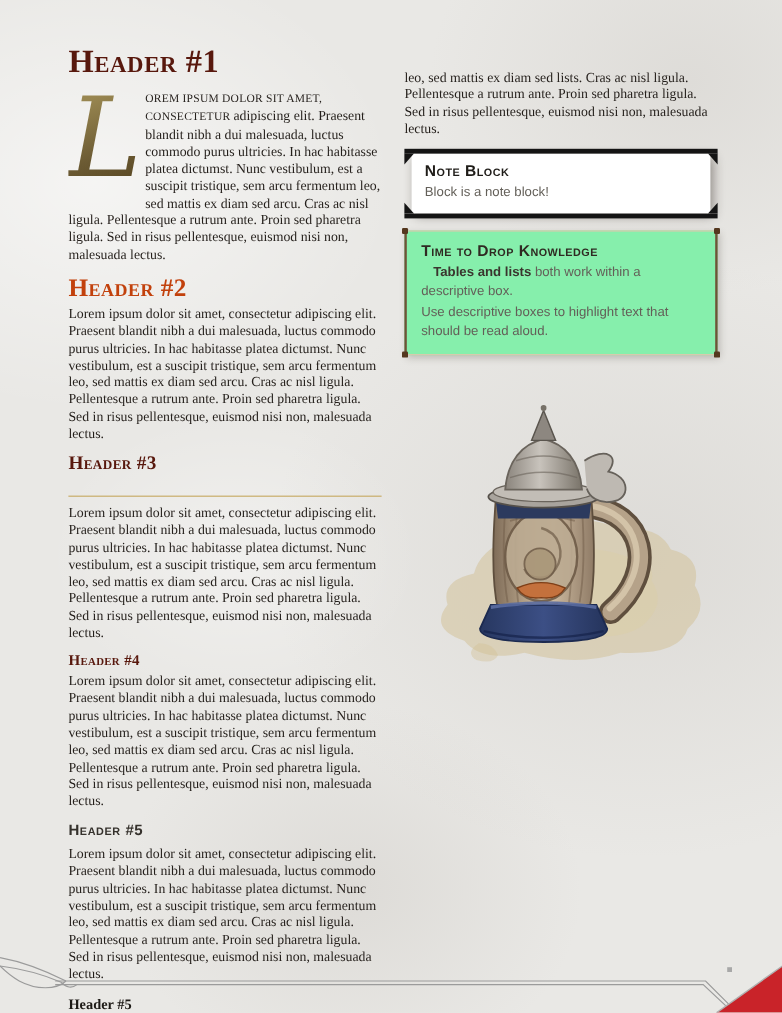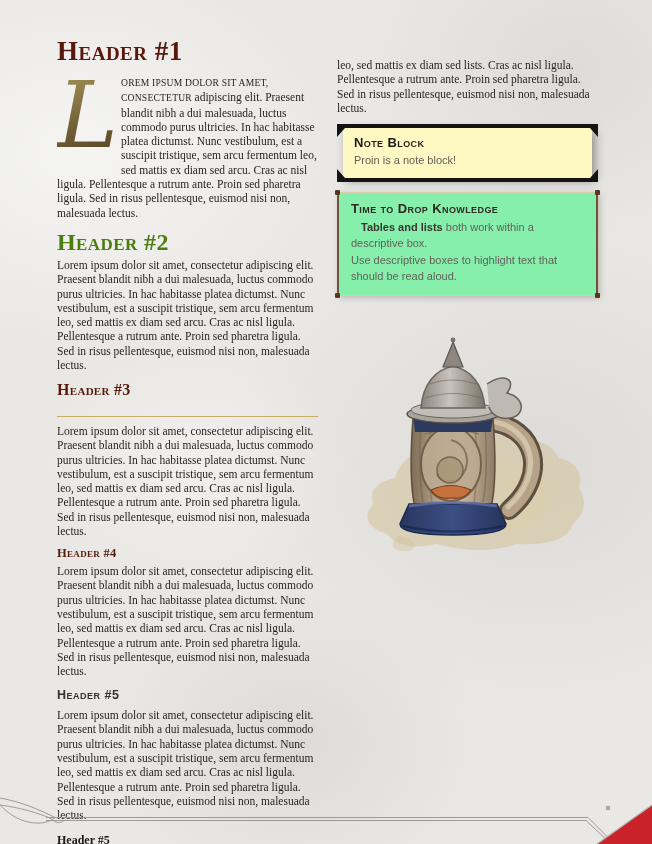--- a/index.html
+++ b/index.html
@@ -21,21 +21,21 @@
     margin:0 0 9px 0;
     font-size:11.5px;line-height:14.3px;color:#241f1b;
     text-rendering:optimizeLegibility;
   }
   h1,h2,h3,h4,h5,h6{margin:0;font-weight:700;}
   .h1{
     font-size:27px;line-height:1;color:#58180D;
     font-variant:small-caps;letter-spacing:.5px;margin:4px 0 10px 0;
   }
   .h2{
-    font-size:24px;line-height:1;color:#4d7c0f;
+    font-size:21px;line-height:1;color:#c2410c;
     font-variant:small-caps;letter-spacing:.4px;margin:10px 0 4px 0;
   }
   .h3{
     font-size:16px;line-height:1.1;color:#58180D;
     font-variant:small-caps;letter-spacing:.3px;
     border-bottom:1.5px solid #c9ad6a;padding-bottom:17px;margin:8px 0 7px 0;
   }
   .h4{
     font-size:12.5px;line-height:1.1;color:#58180D;
     font-variant:small-caps;letter-spacing:.3px;margin:8px 0 3px 0;
@@ -60,21 +60,21 @@
 
   
   .note{position:relative;margin:9px 0 10px 0;}
   .note-bar{position:relative;height:4px;background:#141414;z-index:2;}
   .note-bar .t{position:absolute;width:0;height:0;}
   .note-bar.top .t.l{left:0;top:4px;border-top:9px solid #141414;border-right:8px solid transparent;}
   .note-bar.top .t.r{right:0;top:4px;border-top:9px solid #141414;border-left:8px solid transparent;}
   .note-bar.bottom .t.l{left:0;bottom:4px;border-bottom:9px solid #141414;border-right:8px solid transparent;}
   .note-bar.bottom .t.r{right:0;bottom:4px;border-bottom:9px solid #141414;border-left:8px solid transparent;}
   .note-body{
-    margin:0 6px;background:#fef9c3;padding:7px 1px 9px 11px;
+    margin:0 6px;background:#ffffff;padding:7px 1px 9px 11px;
     box-shadow:3px 3px 9px rgba(40,30,25,.45);
   }
   .box-title{
     font-family:"Liberation Sans",sans-serif;font-weight:700;
     font-variant:small-caps;font-size:13px;letter-spacing:.4px;color:#1f1c18;
     margin-bottom:2px;
   }
   .box-text{
     font-family:"Liberation Sans",sans-serif;
     font-size:11px;line-height:1.5;color:#635f58;margin:0;
@@ -143,21 +143,21 @@
 
   <p class="body">leo, sed mattis ex diam sed lists. Cras ac nisl ligula. Pellentesque a rutrum ante. Proin sed pharetra ligula. Sed in risus pellentesque, euismod nisi non, malesuada lectus.</p>
 
   <div class="note">
     <div class="note-bar top">
         <i class="t l"></i>
         <i class="t r"></i>
       </div>
     <div class="note-body">
       <div class="box-title">Note Block</div>
-      <div class="box-text">Proin is a note block!</div>
+      <div class="box-text">Block is a note block!</div>
     </div>
     <div class="note-bar bottom">
         <i class="t l"></i>
         <i class="t r"></i>
       </div>
   </div>
 
   <div class="descbox">
     <span class="dot tl"></span>
     <span class="dot tr"></span>

